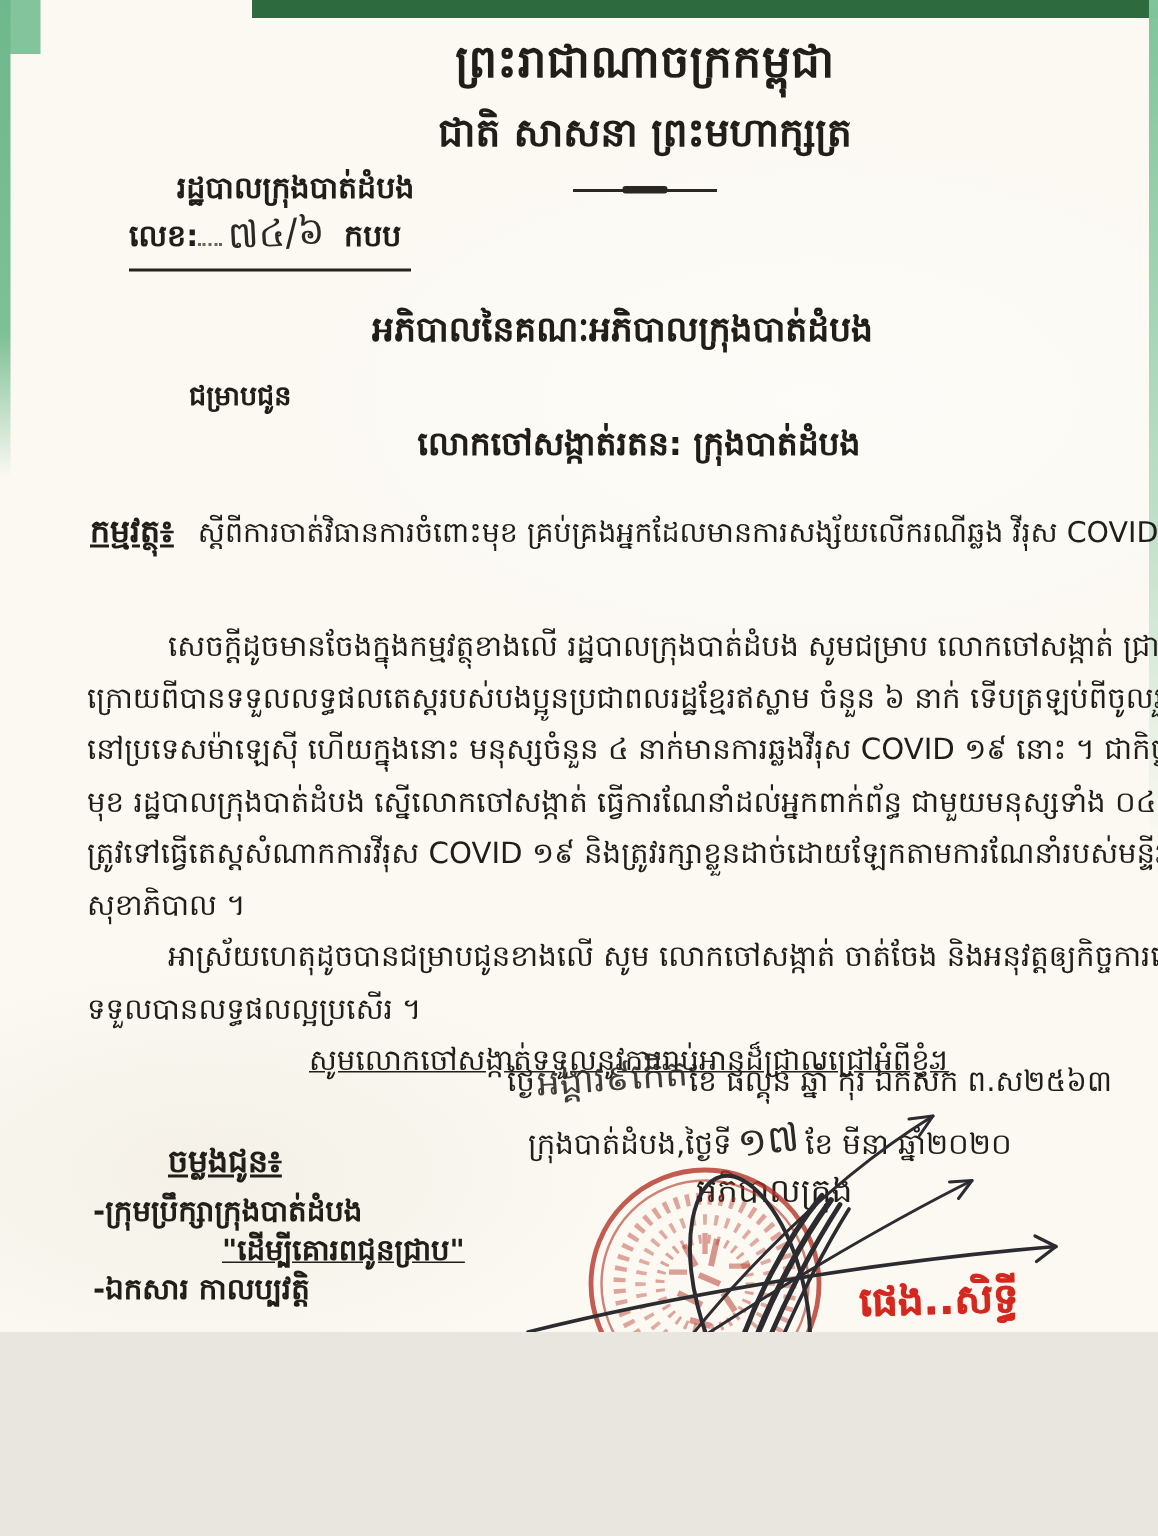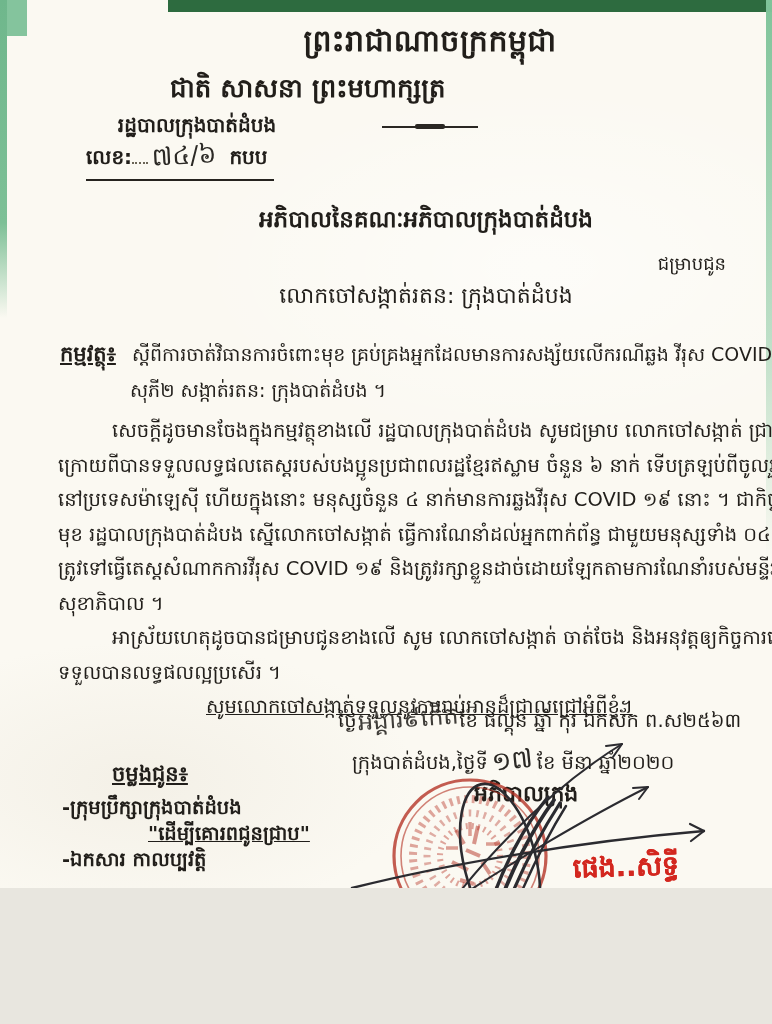--- a/index.html
+++ b/index.html
@@ -15,49 +15,49 @@
       radial-gradient(ellipse 500px 260px at 70% 30%, rgba(255,255,255,.5), transparent 70%),
       #fbf9f2;
     color:#211e1a;
   }
   .nowrap{white-space:nowrap;}
   .abs{position:absolute;}
   
   .edge{position:absolute;}
   
   .kingdom{left:170px;top:22px;width:520px;text-align:center;font-size:30px;font-weight:700;letter-spacing:.5px;}
-  .motto{left:170px;top:72px;width:520px;font-size:26px;font-weight:700;}
+  .motto{left:170px;top:72px;width:520px;text-align:center;font-size:26px;font-weight:700;}
   .divider{left:382px;top:126px;width:96px;height:2px;background:#2a2723;}
   .divider::after{content:"";position:absolute;left:33px;top:-2px;width:30px;height:5px;background:#2a2723;border-radius:2px;}
   
   .lh-province{left:92px;top:82px;width:210px;text-align:center;font-size:20px;font-weight:700;}
   .lh-admin{left:80px;top:112px;width:234px;text-align:center;font-size:20px;font-weight:700;}
   .lh-number{left:86px;top:140px;font-size:20px;font-weight:700;border-bottom:2px solid #26231f;padding:0 6px 3px 0;}
   .hand{display:inline-block;font-weight:400;color:#2b2925;}
   .num-hand{font-size:25px;transform:rotate(-3deg);margin:0 6px 0 4px;}
   .dotlead{display:inline-block;width:16px;border-bottom:2px dotted #6b6557;height:14px;}
   
-  .title-gov{left:126px;top:205px;width:600px;text-align:center;font-size:23px;font-weight:700;}
-  .title-sal{left:126px;top:252px;width:600px;text-align:right;font-size:18px;font-weight:400;}
-  .title-to{left:126px;top:282px;width:600px;text-align:center;font-size:22px;font-weight:400;}
+  .title-gov{left:115px;top:205px;width:600px;text-align:center;font-size:23px;font-weight:700;}
+  .title-sal{left:126px;top:252px;width:600px;text-align:left;font-size:18px;font-weight:700;}
+  .title-to{left:126px;top:282px;width:600px;text-align:center;font-size:22px;font-weight:700;}
   
   .subject-row{left:60px;top:340px;font-size:19px;}
   .subject-label{font-weight:700;font-size:21px;text-decoration:underline;margin-right:16px;}
   .subject-l2{left:130px;top:378px;font-size:19px;}
   
   .bodyblock{left:58px;top:414px;width:668px;font-size:19.5px;}
   .bline{display:block;height:34.5px;line-height:34.5px;white-space:nowrap;overflow:visible;}
   .indent1{padding-left:54px;}
   .indent2{padding-left:148px;text-decoration:underline;}
   
   .date1{left:338px;top:704px;font-size:19.5px;}
   .date2{left:352px;top:744px;font-size:19.5px;}
   .lunar-hand{font-size:24px;transform:rotate(-4deg);opacity:.9;margin:0 1px;}
   .day-hand{font-size:26px;transform:rotate(-6deg);margin:0 4px;}
-  .signer-title{left:474px;top:780px;font-size:22px;font-weight:700;}
+  .signer-title{left:464px;top:780px;font-size:22px;font-weight:400;}
   .name-stamp{left:556px;top:850px;width:140px;text-align:center;font-size:27px;font-weight:700;color:#d3271f;transform:rotate(-1.5deg);text-shadow:0 0 .6px #d3271f;}
   
   .copies{left:62px;top:760px;font-size:19.5px;font-weight:600;}
   .copies-heading{display:block;margin-left:50px;font-size:21px;font-weight:700;text-decoration:underline;margin-bottom:4px;}
   .copies-item{display:block;line-height:26px;white-space:nowrap;}
   .copies-quote{margin-left:86px;font-weight:700;text-decoration:underline;}
   svg{position:absolute;pointer-events:none;}
 </style>
 </head>
 <body>
@@ -80,21 +80,20 @@
     <span>កបប</span>
   </div>
 
   <div class="abs title-gov nowrap">អភិបាលនៃគណៈអភិបាលក្រុងបាត់ដំបង</div>
   <div class="abs title-sal nowrap">ជម្រាបជូន</div>
   <div class="abs title-to nowrap">លោកចៅសង្កាត់រតន: ក្រុងបាត់ដំបង</div>
 
   <div class="abs subject-row nowrap">
     <span class="subject-label">កម្មវត្ថុ៖</span><span>ស្តីពីការចាត់វិធានការចំពោះមុខ គ្រប់គ្រងអ្នកដែលមានការសង្ស័យលើករណីឆ្លង វីរុស COVID ១៩ នៅភូមិ</span>
   </div>
-  <div class="abs subject-l2 nowrap">សុភី២ សង្កាត់រតន: ក្រុងបាត់ដំបង ។</div>
 
   <div class="abs bodyblock">
     <span class="bline indent1">សេចក្តីដូចមានចែងក្នុងកម្មវត្ថុខាងលើ រដ្ឋបាលក្រុងបាត់ដំបង សូមជម្រាប លោកចៅសង្កាត់ ជ្រាបថា៖</span>
     <span class="bline">ក្រោយពីបានទទួលលទ្ធផលតេស្តរបស់បងប្អូនប្រជាពលរដ្ឋខ្មែរឥស្លាម ចំនួន ៦ នាក់ ទើបត្រឡប់ពីចូលរួមបុណ្យ</span>
     <span class="bline">នៅប្រទេសម៉ាឡេស៊ី ហើយក្នុងនោះ មនុស្សចំនួន ៤ នាក់មានការឆ្លងវីរុស COVID ១៩ នោះ ។ ជាកិច្ចការចំពោះ</span>
     <span class="bline">មុខ រដ្ឋបាលក្រុងបាត់ដំបង ស្នើលោកចៅសង្កាត់ ធ្វើការណែនាំដល់អ្នកពាក់ព័ន្ធ ជាមួយមនុស្សទាំង ០៤នាក់ខាងលើ</span>
     <span class="bline">ត្រូវទៅធ្វើតេស្តសំណាកការវីរុស COVID ១៩ និងត្រូវរក្សាខ្លួនដាច់ដោយឡែកតាមការណែនាំរបស់មន្ទីរ និងក្រសួង</span>
     <span class="bline">សុខាភិបាល ។</span>
     <span class="bline indent1">អាស្រ័យហេតុដូចបានជម្រាបជូនខាងលើ សូម លោកចៅសង្កាត់ ចាត់ចែង និងអនុវត្តឲ្យកិច្ចការនេះ</span>
     <span class="bline">ទទួលបានលទ្ធផលល្អប្រសើរ ។</span>

